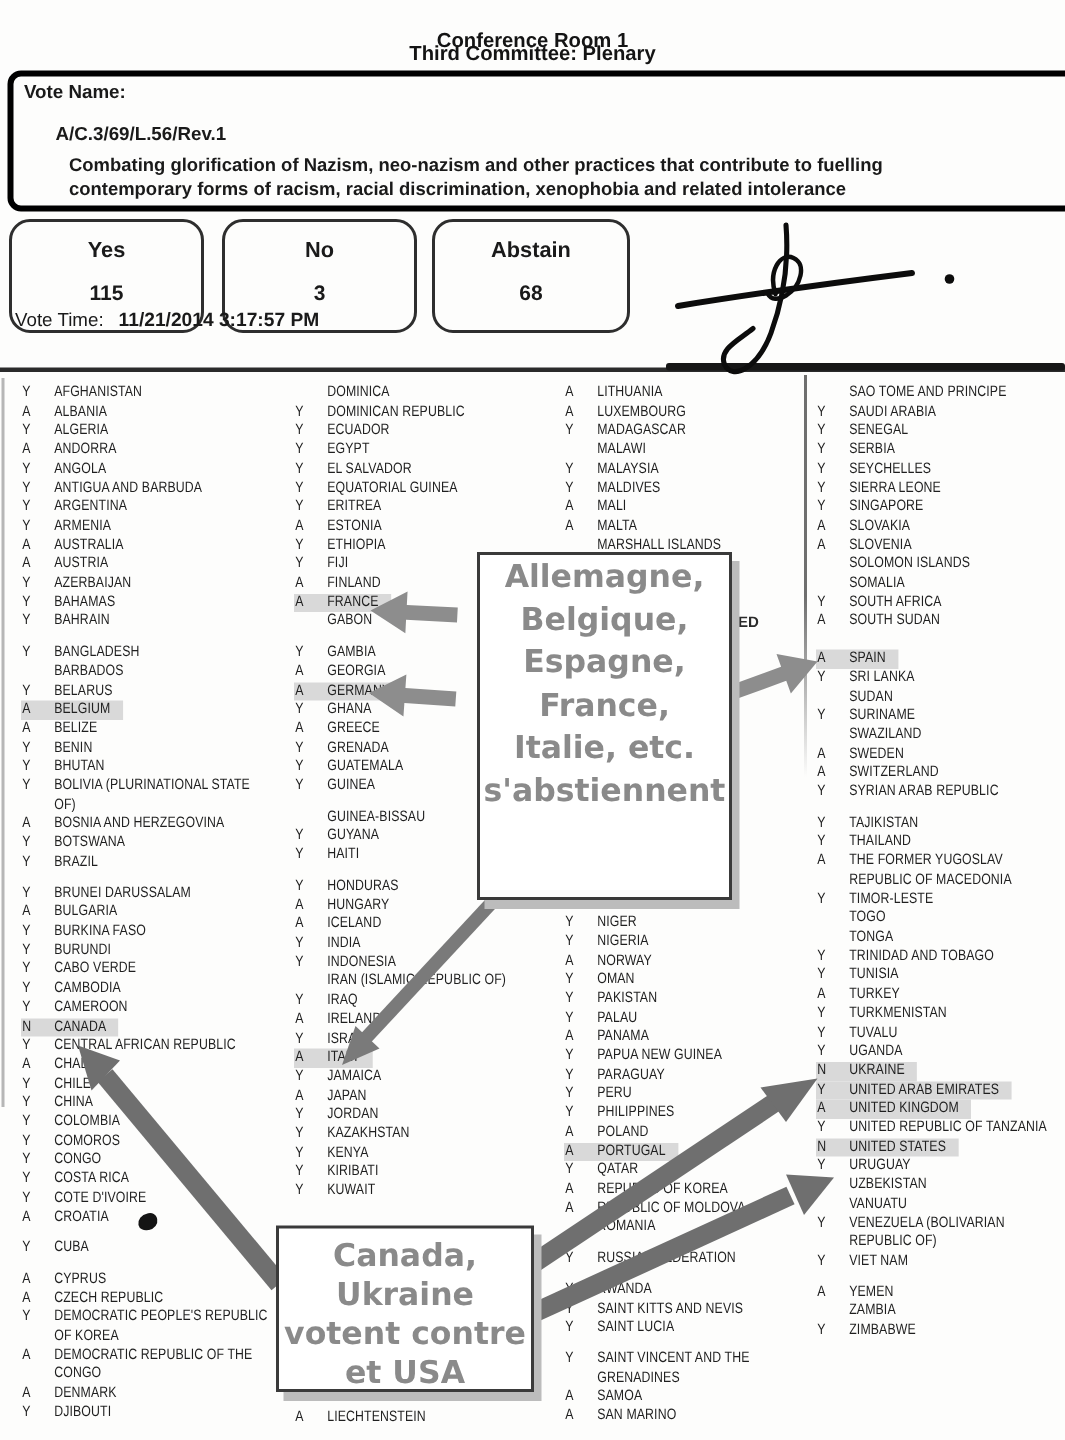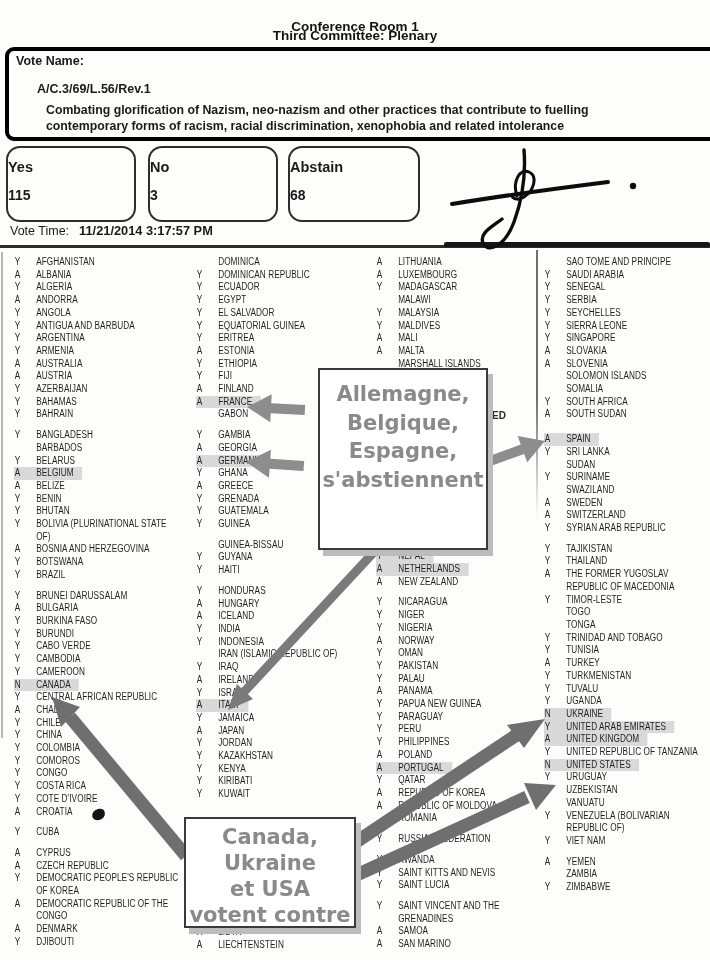--- a/index.html
+++ b/index.html
@@ -8,48 +8,48 @@
   
   .hdr{position:absolute;left:0;width:710px;text-align:center;font-weight:bold;font-size:13.5px;color:#141414;}
   .hdr-room{top:19px;}
   .hdr-comm{top:28px;}
   .vote-name-box{position:absolute;left:5px;top:47px;width:696px;height:86px;
        border:4px solid #000000;border-radius:9px;background:transparent;padding-left:31px;}
   .vn-label{position:absolute;left:7px;top:3px;font-weight:bold;font-size:12.5px;}
   .vn-code{position:absolute;left:28px;top:31px;font-weight:bold;font-size:12.5px;}
   .vn-desc{position:absolute;left:37px;top:51px;width:620px;font-weight:bold;font-size:12.3px;line-height:16px;}
   
-  .rbox{position:absolute;top:146px;height:72px;border:2px solid #2e2e2e;border-radius:14px;text-align:left;}
+  .rbox{position:absolute;top:146px;height:72px;border:2px solid #2e2e2e;border-radius:14px;text-align:center;}
   .rbox .rlab{margin-top:11px;font-weight:bold;font-size:14.5px;}
   .rbox .rcnt{margin-top:12px;font-weight:bold;font-size:14px;}
   .rbox-yes{left:6px;width:126px;}
   .rbox-no{left:148px;width:126px;}
   .rbox-abstain{left:288px;width:128px;}
-  .vote-time{position:absolute;left:10px;top:223px;font-size:12.5px;}
+  .vote-time{position:absolute;left:10px;top:205px;font-size:12.5px;}
   .vote-time b{margin-left:10px;font-size:12.8px;}
   .divider{position:absolute;left:0;top:245px;width:710px;height:2.5px;background:#2b2b2b;}
   .divider2{position:absolute;left:444px;top:242px;width:266px;height:5px;background:#161616;border-radius:2px;}
   
   .edge-l{position:absolute;left:1px;top:252px;width:2px;height:486px;background:#6f6f6f;opacity:.5;}
   .fold{position:absolute;left:536px;top:250px;width:2px;height:268px;
         background:linear-gradient(#3f3f3f 0 55%,rgba(63,63,63,0) 100%);opacity:.75;}
   .blob{position:absolute;left:92px;top:809px;width:13px;height:11px;background:#141414;
         border-radius:60% 40% 55% 45%;transform:rotate(-12deg);}
   
   .col{position:absolute;top:256px;width:205px;transform:scaleX(.82);transform-origin:0 0;}
   .col1{left:14px;} .col2{left:196px;} .col3{left:376px;} .col4{left:544px;}
   .row{display:flex;font-size:10px;line-height:12.7px;color:#1f1f1f;letter-spacing:.1px;}
   .row .v{flex:0 0 26px;padding-left:1px;}
   .row .n{flex:0 1 179px;}
   .row.hl{background:#d9d9d9;width:max-content;min-width:0;padding-right:10px;}
   
   .note{position:absolute;background:#fff;border:2px solid #3a3a3a;z-index:6;
         box-shadow:5px 6px 0 #bcbcbc;text-align:center;
         font-family:"DejaVu Sans",sans-serif;font-weight:bold;color:#8a8a8a;}
-  .note-abstain{left:318px;top:368px;width:170px;height:182px;font-size:21px;line-height:28.5px;padding-top:10px;box-sizing:border-box;}
+  .note-abstain{left:318px;top:368px;width:170px;height:232px;font-size:21px;line-height:28.5px;box-sizing:border-box;}
   .note-against{left:184px;top:817px;width:172px;height:111px;font-size:21px;line-height:26px;padding-top:5px;box-sizing:border-box;}
   .frag{position:absolute;left:492px;top:410px;font-size:10px;font-weight:bold;color:#2a2a2a;z-index:4;}
   .arrows{position:absolute;left:0;top:0;z-index:5;pointer-events:none;}
   .sig{position:absolute;left:0;top:0;z-index:2;pointer-events:none;}
 </style>
 </head>
 <body>
 
 <div class="page">
 
@@ -854,22 +854,24 @@
     <g>
       <line x1="350" y1="878" x2="527" y2="797" stroke="#6f6f6f" stroke-width="13"></line>
       <polygon points="556,785 536,810 524,783" fill="#6f6f6f"></polygon>
     </g>
   </svg>
 
   <div class="note note-abstain">
       <div>Allemagne,</div>
       <div>Belgique,</div>
       <div>Espagne,</div>
+      <div>France,</div>
+      <div>Italie, etc.</div>
       <div>s'abstiennent</div>
     </div>
   <div class="note note-against">
       <div>Canada,</div>
       <div>Ukraine</div>
+      <div>votent contre</div>
       <div>et USA</div>
-      <div>votent contre</div>
     </div>
 
 </div>
 
 </body></html>

